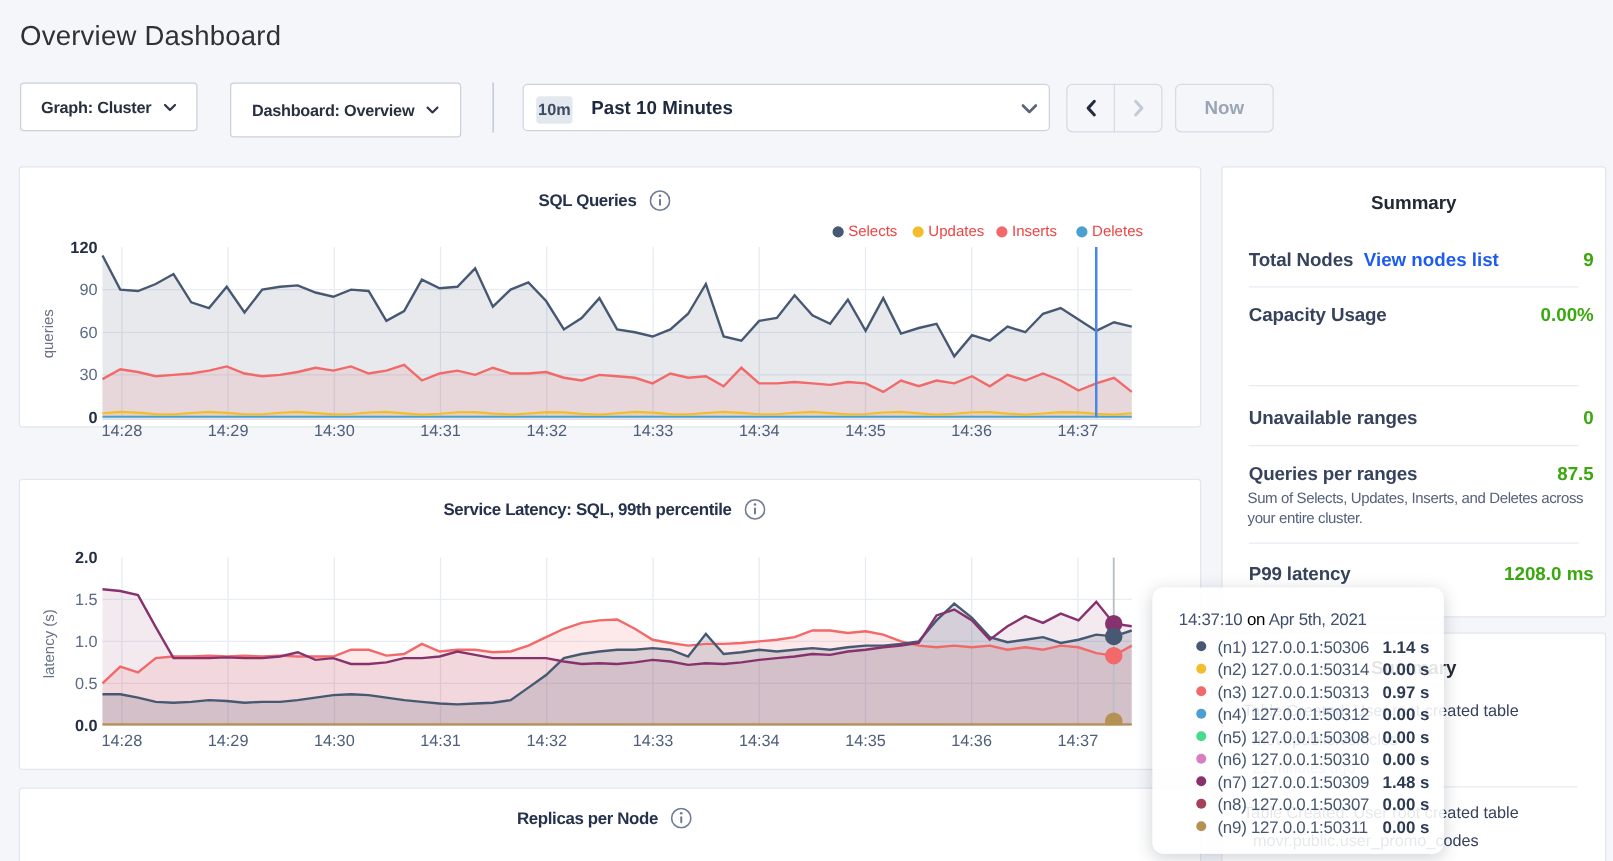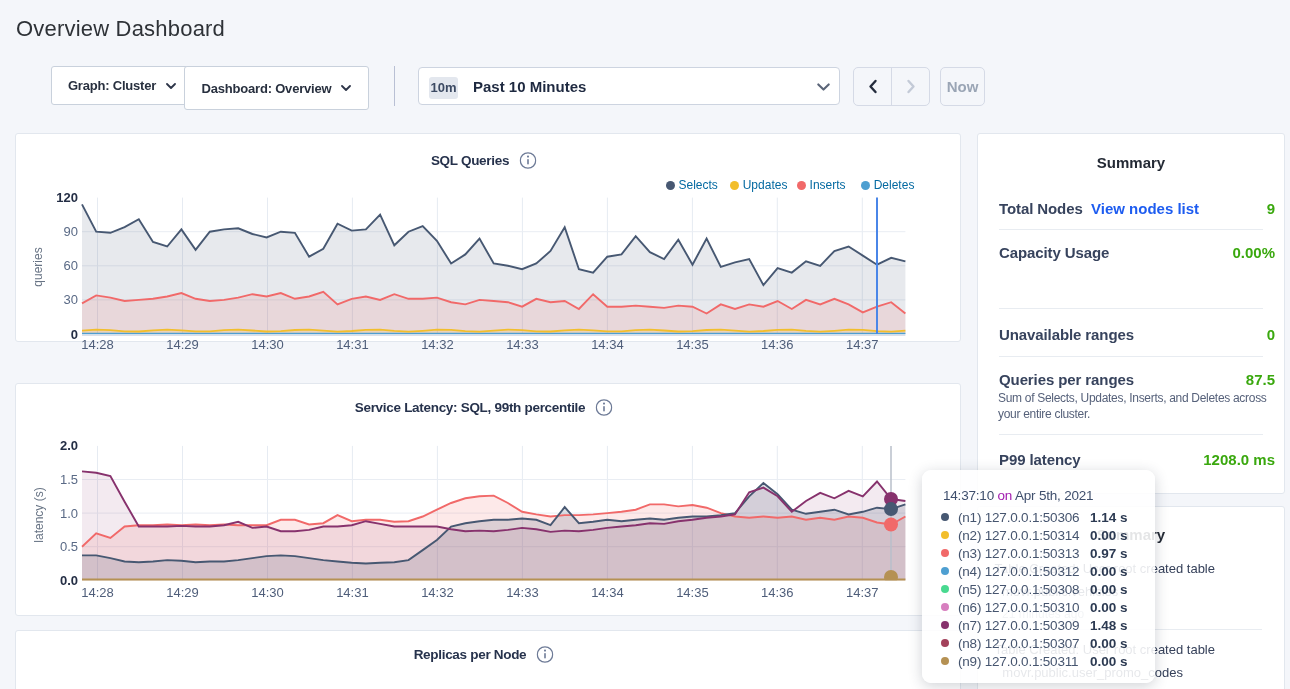--- a/index.html
+++ b/index.html
@@ -10,48 +10,48 @@
        display:flex; align-items:center; justify-content:center; gap:10px;
        font-size:13px; letter-spacing:-0.2px; font-weight:bold; color:#28303f; }
 .timebox { position:absolute; left:418px; top:67px; width:422px; height:38px; background:#fff;
        border:1px solid #cdd4e0; border-radius:4px; }
 .badge { position:absolute; left:10px; top:8.5px; background:#e3e7ee; border-radius:3px;
        font-size:13px; font-weight:bold; color:#3c4a63; width:29px; height:22px; text-align:center; line-height:22px; }
 .grpbtn { position:absolute; left:853px; top:67px; width:77px; height:39px; border:1px solid #d5dae6;
        border-radius:5px; display:flex; background:transparent; }
 .grpbtn > div { flex:1; display:flex; align-items:center; justify-content:center; }
 .grpbtn > div:first-child { border-right:1px solid #d5dae6; }
-.nowbtn { position:absolute; left:940px; top:67px; width:45px; height:39px; border:1px solid #d5dae6;
+.nowbtn { position:absolute; left:940px; top:67px; width:79px; height:39px; border:1px solid #d5dae6;
        border-radius:5px; display:flex; align-items:center; justify-content:center;
        font-size:15px; font-weight:bold; color:#9aa5b5; }
 .ctitle { position:absolute; left:0; right:0; transform:translateX(-4.5px); display:flex; align-items:center; justify-content:center;
        gap:10px; font-size:13.5px; letter-spacing:-0.3px; font-weight:bold; color:#26324c; }
 .info { display:block; }
 .rot { position:absolute; font-size:12px; color:#687485; transform:rotate(-90deg); transform-origin:center; white-space:nowrap; }
-.legend { position:absolute; font-size:12px; color:#0369a1;padding-left:25px; }
+.legend { position:absolute; font-size:12px; color:#ef4444;padding-left:25px; }
 .ldot { position:absolute; top:1.5px; width:9px; height:9px; border-radius:50%; }
 .llab { position:absolute; top:0; line-height:12px; }
 .sumlab { font-size:15px; font-weight:bold; color:#37435d; letter-spacing:-0.1px; }
 .green { color:#3aa80e; font-weight:bold; font-size:15px; }
 .sumdiv { position:absolute; left:21px; right:21px; height:1px; background:#e8ecf1; }
 .subtx { position:absolute; font-size:12px; letter-spacing:-0.3px; color:#56617a; line-height:15.5px; white-space:nowrap; }
 .tooltip { position:absolute; left:922px; top:470px; width:233px; height:213px;
        background:rgba(255,255,255,0.88); border-radius:9px;
        box-shadow:0 3px 14px rgba(40,50,70,0.22); z-index:50; }
 .trow { display:flex; align-items:center; height:18px; padding-left:18.5px; }
 .tdot { width:8.5px; height:8.5px; border-radius:50%; margin-right:9px; flex:none; }
 .tlab { font-size:13.5px; letter-spacing:-0.2px; color:#46556f; width:132px; }
 .tval { font-size:13.5px; font-weight:bold; color:#2c3a52; }
 .evline { position:absolute; white-space:nowrap; font-size:13px; color:#36415a; }
 </style></head><body>
 <div id="page">
 
 <h1>Overview Dashboard</h1>
 
-<div class="btn" style="left:16px; top:66px; width:142px; height:39px;margin-left:35px;">Graph: Cluster <svg width="10" height="6" viewBox="0 0 10 6" style="display:block">
+<div class="btn" style="left:16px; top:66px; width:142px; height:39px;">Graph: Cluster <svg width="10" height="6" viewBox="0 0 10 6" style="display:block">
         <path d="M1 1L5 5L9 1" fill="none" stroke="#2d3548" stroke-width="1.8" stroke-linecap="round" stroke-linejoin="round"></path>
       </svg></div>
 <div class="btn" style="left:184px; top:66px; width:185px; height:44px;">Dashboard: Overview <svg width="10" height="6" viewBox="0 0 10 6" style="display:block">
         <path d="M1 1L5 5L9 1" fill="none" stroke="#2d3548" stroke-width="1.8" stroke-linecap="round" stroke-linejoin="round"></path>
       </svg></div>
 <div class="abs" style="left:394px; top:66px; width:1px; height:40px; background:#b9c0d4;"></div>
 
 <div class="timebox">
   <span class="badge">10m</span>
   <span class="abs" style="left:54px; top:10px; font-size:15px; font-weight:bold; color:#1e2940;">Past 10 Minutes</span>
@@ -231,22 +231,22 @@
   <div class="abs" style="left:0; right:0; top:19px; text-align:center; font-size:15px; font-weight:bold; color:#242a35;">Summary</div>
   <div class="evline" style="right:69px; top:54px;">Table Created: User root created table</div>
   <div class="evline" style="left:24px; top:77px;">movr.public.vehicles</div>
   <div class="evline" style="left:24px; top:100px; color:#9aa5b5; font-size:12px;">21 minutes ago</div>
   <div class="sumdiv" style="left:24px; right:22px; top:122px;"></div>
   <div class="evline" style="right:69px; top:135px;">Table Created: User root created table</div>
   <div class="evline" style="right:101px; top:158px;">movr.public.user_promo_codes</div>
 </div>
 
 <div class="tooltip">
-  <div class="abs" style="left:21px; top:18px; font-size:13.5px; letter-spacing:-0.2px; color:#3f4f6d;">14:37:10 <span style="color:#a21caf">on</span> Apr 5th, 2021</div>
-  <div class="abs" style="left:0; top:38px; width:271px;">
+  <div class="abs" style="left:21px; top:18px; font-size:13.5px; letter-spacing:-0.2px; color:#3f4f6d;">14:37:10 <span style="color:#000000">on</span> Apr 5th, 2021</div>
+  <div class="abs" style="left:16px; top:38px; width:271px;">
         <div class="trow">
           <span class="tdot" style="background:#475872"></span>
           <span class="tlab">(n1) 127.0.0.1:50306</span>
           <span class="tval">1.14 s</span>
         </div>
         <div class="trow">
           <span class="tdot" style="background:#F2BE2C"></span>
           <span class="tlab">(n2) 127.0.0.1:50314</span>
           <span class="tval">0.00 s</span>
         </div>

